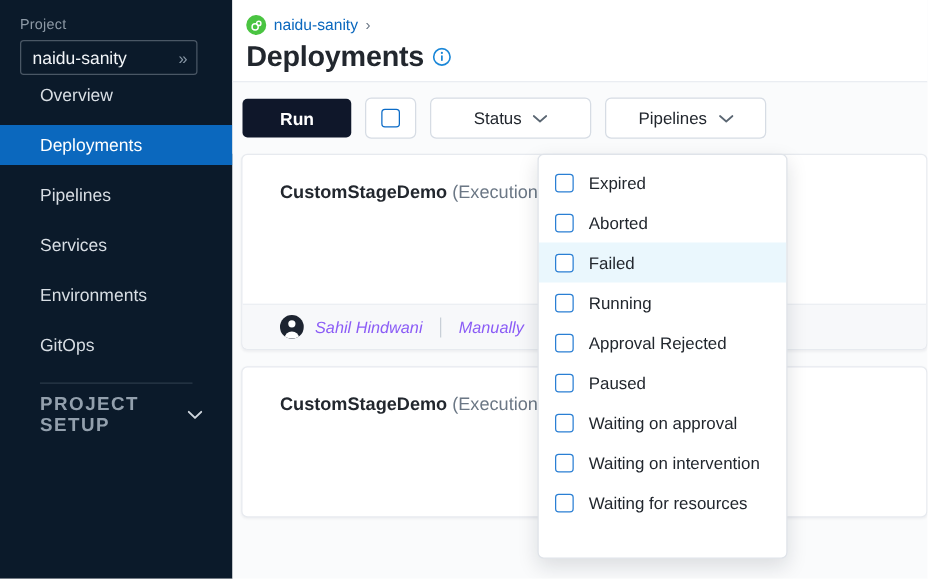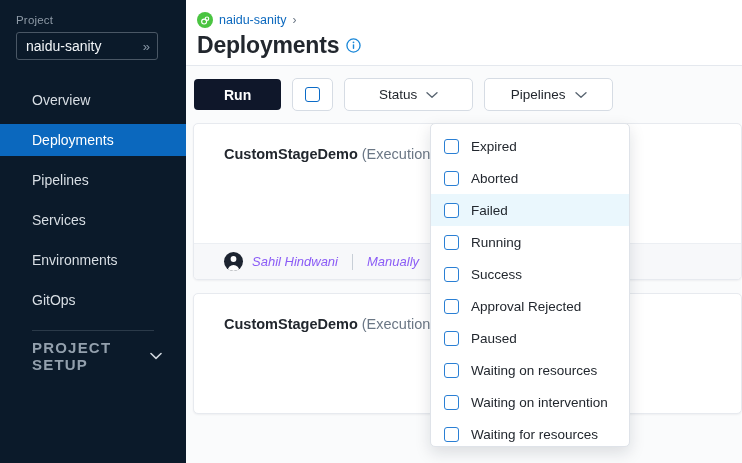--- a/index.html
+++ b/index.html
@@ -33,21 +33,21 @@
     cursor: pointer;
   }
   .project-select .pname {
     font-size: 14px; color: #f2f5f8; flex: 1;
     white-space: nowrap; overflow: hidden; text-overflow: ellipsis;
   }
   .project-select .chev2 {
     color: #8897a6; font-size: 13px; line-height: 1; letter-spacing: -1px;
   }
 
-  .nav { margin-top: 24px; }
+  .nav { margin-top: 0; }
   .nav-item {
     height: 32px; display: flex; align-items: center;
     padding-left: 32px;
     font-size: 14px; color: #d8dee4;
     cursor: pointer;
     margin-bottom: 8px;
   }
   .nav-item.active {
     background: #0b68be;
     color: #ffffff;
@@ -312,33 +312,29 @@
       <div class="menu-item hl">
         <span class="menu-cb"></span>
         <span>Failed</span>
       </div>
       <div class="menu-item">
         <span class="menu-cb"></span>
         <span>Running</span>
       </div>
       <div class="menu-item">
         <span class="menu-cb"></span>
-        <span>Success</span>
-      </div>
-      <div class="menu-item">
-        <span class="menu-cb"></span>
         <span>Approval Rejected</span>
       </div>
       <div class="menu-item">
         <span class="menu-cb"></span>
         <span>Paused</span>
       </div>
       <div class="menu-item">
         <span class="menu-cb"></span>
-        <span>Waiting on resources</span>
+        <span>Waiting on approval</span>
       </div>
       <div class="menu-item">
         <span class="menu-cb"></span>
         <span>Waiting on intervention</span>
       </div>
       <div class="menu-item">
         <span class="menu-cb"></span>
         <span>Waiting for resources</span>
       </div>
     </div>

